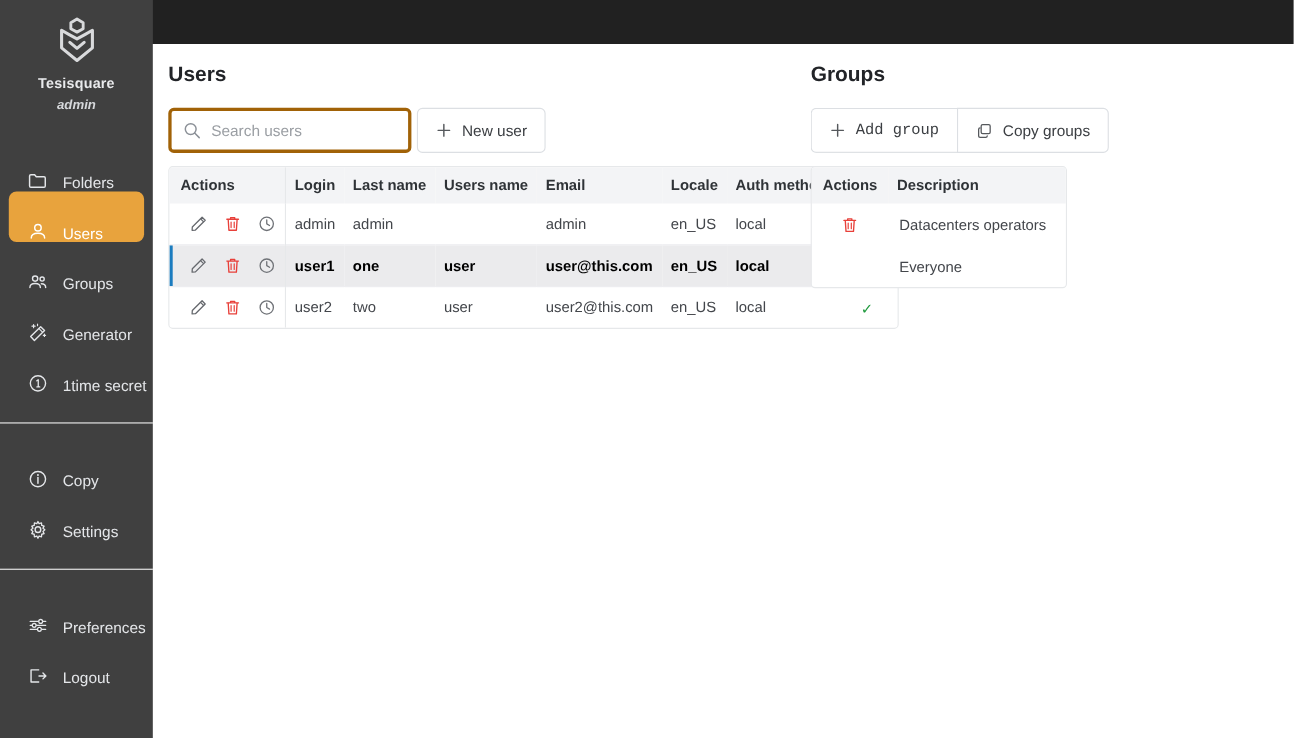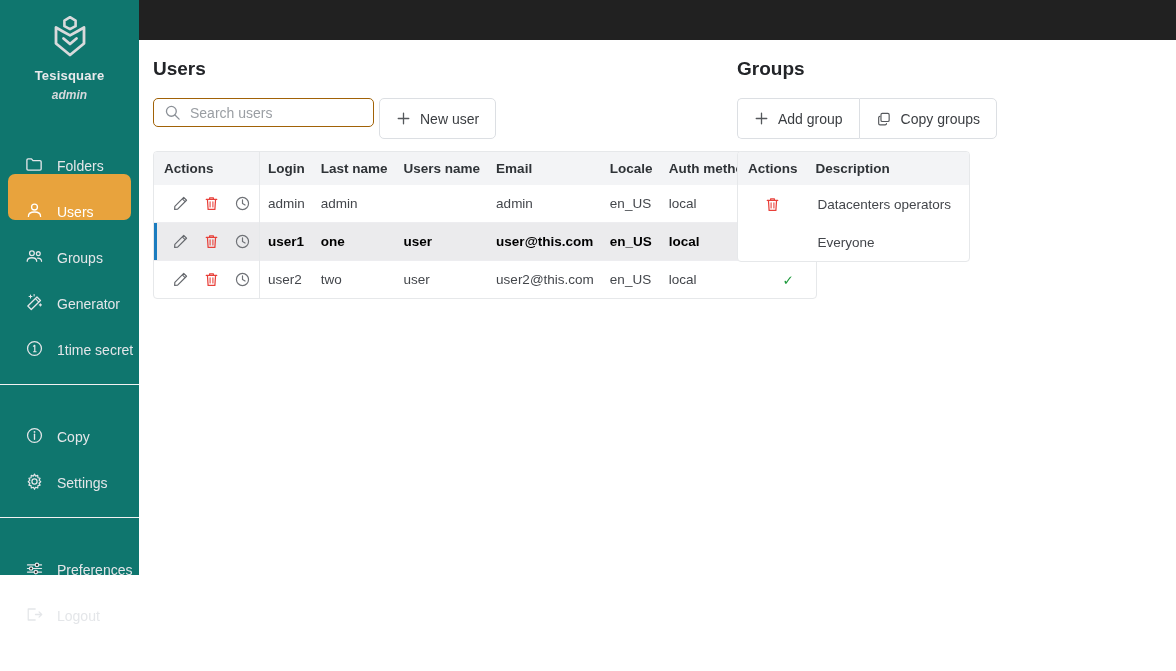--- a/index.html
+++ b/index.html
@@ -13,22 +13,22 @@
   
   #topbar {
     position: absolute; top: 0; left: 0;
     width: 1176px; height: 40px;
     background: #212121;
   }
 
   
   #sidebar {
     position: absolute; top: 0; left: 0;
-    width: 139px; height: 575px;
-    background: #0f766e;
+    width: 139px; height: 671px;
+    background: #404040;
     color: #e9eaec;
   }
   #brand {
     padding-top: 14px;
     text-align: center;
   }
   .logo-wrap { display: flex; justify-content: center; }
   .brand-name {
     margin-top: 8px;
     font-size: 13px; font-weight: bold;
@@ -83,22 +83,22 @@
 
   .panel-title {
     font-size: 19px; font-weight: bold; color: #222428;
     margin-top: 18px;
   }
 
   .toolbar { display: flex; margin-top: 18px; }
 
   .search-box {
     display: flex; align-items: center;
-    width: 221px; height: 29px;
-    border: 1px solid #a16207; border-radius: 5px;
+    width: 221px; height: 41px;
+    border: 3px solid #a16207; border-radius: 5px;
     background: #fff;
     padding: 10px 10px;
   }
   .search-box .ico { margin-right: 9px; display: flex; flex: none; }
   .search-input {
     border: 0; outline: 0; width: 100%;
     font-family: "Liberation Sans", sans-serif;
     font-size: 14px; color: #46494d; background: transparent;
   }
   .search-input::placeholder { color: #9a9ea3; }
@@ -109,21 +109,21 @@
     border: 1px solid #dcdfe3; border-radius: 5px;
     background: #fff; color: #3b3e42;
     font-size: 14px; font-family: "Liberation Sans", sans-serif;
     cursor: pointer; white-space: nowrap;
   }
   .btn .ico { margin-right: 9px; display: flex; flex: none; }
   #new-user-btn { margin-left: 5px; }
 
   .btn-group { display: flex; }
   .btn-group .btn { border-radius: 0; border-right-width: 0; }
-  .btn-group .btn:first-child { border-radius: 5px 0 0 5px; }
+  .btn-group .btn:first-child { border-radius: 5px 0 0 5px; font-family: Liberation Mono, monospace; }
   .btn-group .btn:last-child  { border-radius: 0 5px 5px 0; border-right-width: 1px; }
 
   
   .tbl-wrap {
     margin-top: 12px;
     border: 1px solid #e6e8ea;
     border-radius: 4px;
     background: #fff;
     overflow: hidden;
     display: inline-block;

